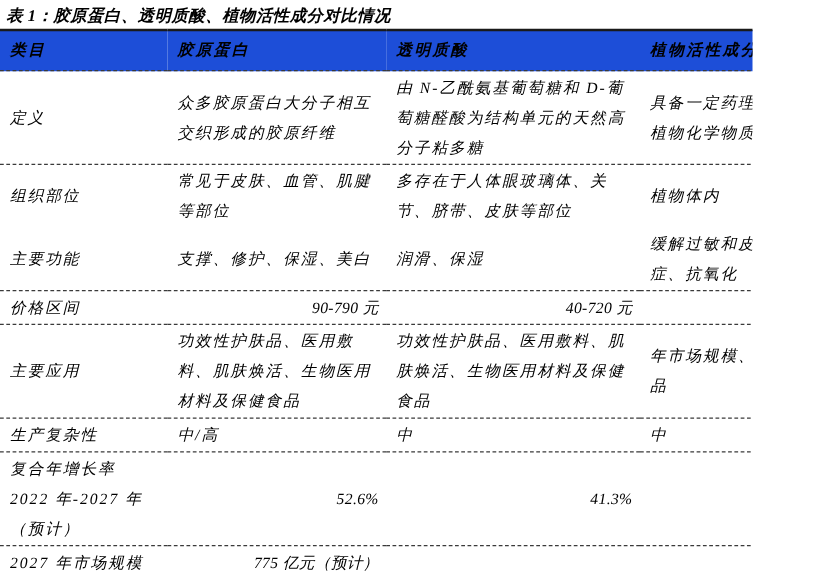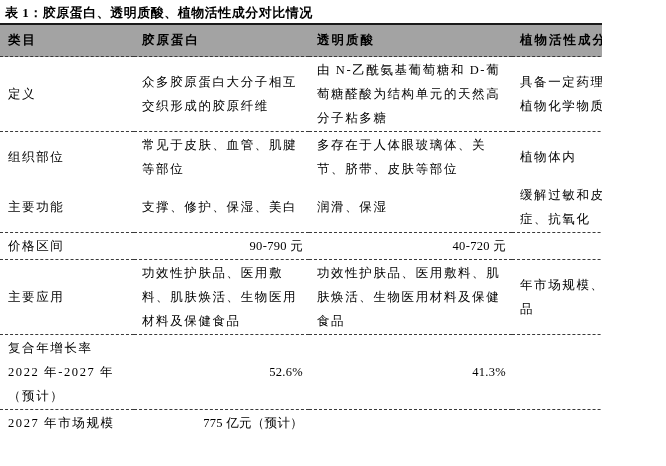--- a/index.html
+++ b/index.html
@@ -11,20 +11,21 @@
     width: 666px;
     height: 466px;
     overflow: hidden;
     font-family: "Liberation Serif", "DejaVu Serif", serif;
     color: #000000;
   }
   .page {
     width: 602px;
     height: 466px;
     overflow: hidden;
+    font-style: italic;
   }
   .table-title {
     font-size: 13px;
     font-weight: bold;
     line-height: 15px;
     padding: 5px 0 0 5px;
     letter-spacing: 0.5px;
     white-space: nowrap;
   }
   table.cmp {
@@ -32,21 +33,21 @@
     border-collapse: collapse;
     table-layout: fixed;
     margin-top: 3px;
     border-top: 2px solid #1a1a1a;
   }
   col.c1 { width: 134px; }
   col.c2 { width: 175px; }
   col.c3 { width: 203px; }
   col.c4 { width: 154px; }
   thead th {
-    background: #a3a3a3;
+    background: #1d4ed8;
     height: 31px;
     text-align: left;
     vertical-align: middle;
     font-size: 12.5px;
     font-weight: bold;
     letter-spacing: 2px;
     padding: 0 6px 0 8px;
     border-bottom: 1px dashed #3a3a3a;
   }
   tbody td {
@@ -110,20 +111,26 @@
         <td class="val">40-720 元</td>
         <td class="val">60-580 元</td>
       </tr>
       <tr>
         <td>主要应用</td>
         <td>功效性护肤品、医用敷料、肌肤焕活、生物医用材料及保健食品</td>
         <td>功效性护肤品、医用敷料、肌肤焕活、生物医用材料及保健食品</td>
         <td>年市场规模、保健食品</td>
       </tr>
       <tr>
+        <td>生产复杂性</td>
+        <td>中/高</td>
+        <td>中</td>
+        <td>中</td>
+      </tr>
+      <tr>
         <td>复合年增长率
 2022 年-2027 年
 （预计）</td>
         <td class="val">52.6%</td>
         <td class="val">41.3%</td>
         <td class="val">30.4%</td>
       </tr>
       <tr class="clipped">
         <td>2027 年市场规模</td>
         <td class="val">775 亿元（预计）</td>

